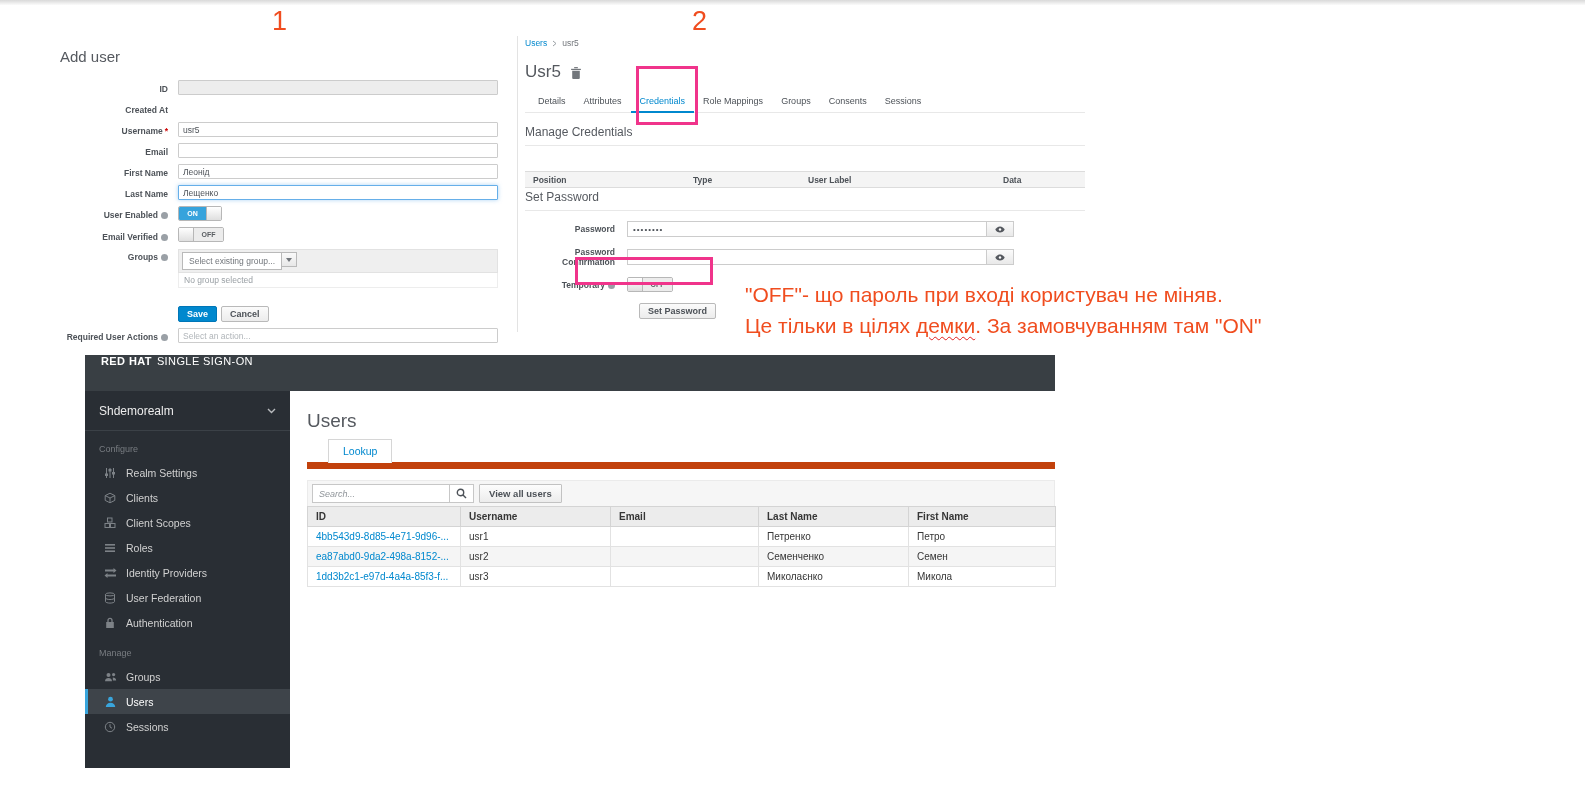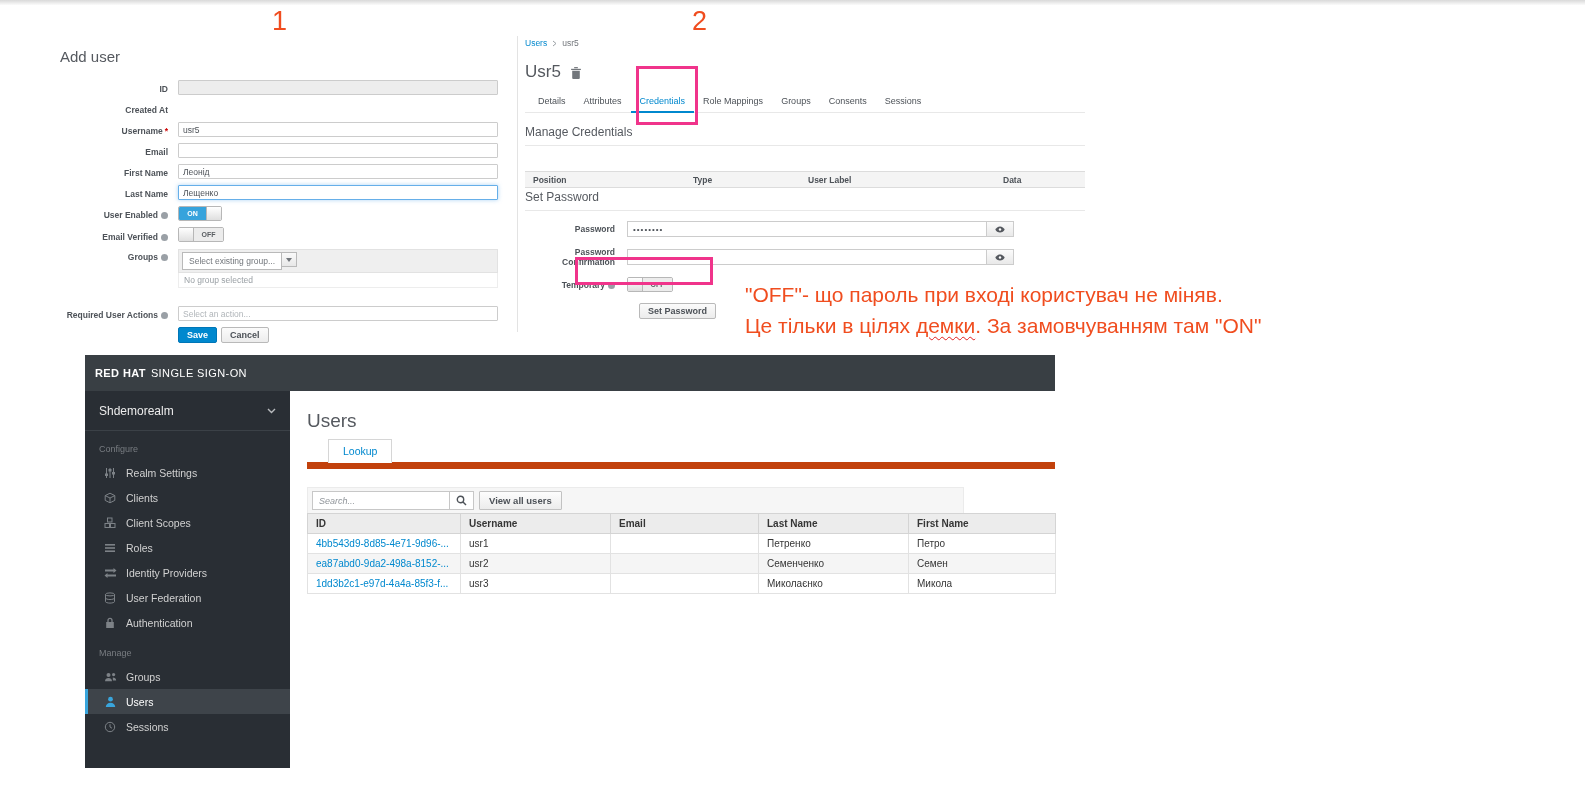--- a/index.html
+++ b/index.html
@@ -82,39 +82,39 @@
         background:linear-gradient(#fbfbfb,#e9e9e9);display:flex;align-items:center;justify-content:center;color:#55595f;}
   .sp-btn-row{margin-top:11px;padding-left:114px;}
   .hl-rect{position:absolute;border:3px solid var(--pink);}
   .rect1{left:636px;top:66px;width:62px;height:59px;}
   .rect2{left:575px;top:257px;width:138px;height:28px;}
   
   .note{position:absolute;left:745px;top:279px;font-size:21px;line-height:31px;color:var(--orange);}
   .misspell{text-decoration:underline wavy #e02020;text-decoration-thickness:1px;text-underline-offset:3px;}
   
   .console{position:absolute;left:85px;top:355px;width:970px;}
-  .masthead{height:36px;background:var(--masthead);display:flex;align-items:center;
-        padding-left:10px;color:#fff;font-size:11px;letter-spacing:.4px;}
+  .masthead{height:36px;background:var(--masthead);display:flex;
+        padding-left:16px;color:#fff;font-size:11px;letter-spacing:.4px;}
   .masthead .strong{font-weight:bold;margin-right:5px;}
   .console-body{display:flex;height:377px;}
   .sidenav{width:205px;flex-shrink:0;background:var(--sidebar);color:#d1d1d1;}
   .realm-row{height:40px;display:flex;align-items:center;justify-content:space-between;
         padding:0 14px;font-size:12px;color:#ececec;border-bottom:1px solid #3b4147;}
   .nav-label{padding:13px 14px 6px;font-size:9px;color:#787c81;}
   .nav-item{height:25px;display:flex;align-items:center;gap:9px;padding-left:15px;
         font-size:10.5px;color:#d1d1d1;border-left:3px solid transparent;}
   .nav-item .icon{width:14px;display:flex;justify-content:center;color:#7d8287;}
   .nav-item.active{background:#3e444a;border-left-color:#39a5dc;color:#fff;}
   .nav-item.active .icon{color:#39a5dc;}
   .main{flex:1;background:#fff;padding:19px 0 0 17px;}
   .page-title{font-size:19px;font-weight:300;color:#55595f;}
   .lookup-tabs{margin-top:7px;width:748px;border-bottom:7px solid #c2410c;padding-left:21px;}
   .lookup-tab{display:inline-block;padding:5px 14px;border:1px solid #d6d6d6;border-bottom:1px solid #fff;
         margin-bottom:-1px;color:var(--blue);font-size:10.5px;background:#fff;}
-  .toolbar{margin-top:18px;width:657px;background:#f6f6f6;border:1px solid #ebebeb;border-bottom:none;
+  .toolbar{margin-top:11px;width:748px;background:#f6f6f6;border:1px solid #ebebeb;border-bottom:none;
         padding:3px 4px;display:flex;align-items:center;}
   .search-group{display:flex;}
   .search-input{width:138px;height:19px;border:1px solid #c7c7c7;font-size:9px;font-style:italic;
         padding:0 6px;color:#555;font-family:inherit;}
   .search-input::placeholder{color:#8f9499;opacity:1;}
   .search-btn{width:24px;height:19px;border:1px solid #c7c7c7;border-left:none;background:#fff;
         display:flex;align-items:center;justify-content:center;color:#4d5258;padding:0;}
   .viewall-btn{margin-left:5px;height:19px;padding:0 9px;border:1px solid #c2c2c2;border-radius:1px;
         background:linear-gradient(#fdfdfd,#ececec);font-size:9.5px;font-weight:bold;color:#4d5258;
         display:flex;align-items:center;font-family:inherit;}
@@ -201,30 +201,30 @@
             <span class="caret-tri"></span>
           </span>
       </span>
       <div class="groups-note">No group selected</div>
     </span>
   </div>
 
   <div class="gap12"></div>
 
   <div class="frow">
-    <span class="flbl"><span>Required User Actions</span><span class="help-circle"></span></span>
-    <span class="fctrl"><input class="tinput" placeholder="Select an action..." style=""></span>
-  </div>
-
-  <div class="frow">
     <span class="flbl"></span>
     <span class="fctrl" style="display:flex;gap:4px;">
       <span class="btn btn-primary">Save</span>
       <span class="btn">Cancel</span>
     </span>
+  </div>
+
+  <div class="frow">
+    <span class="flbl"><span>Required User Actions</span><span class="help-circle"></span></span>
+    <span class="fctrl"><input class="tinput" placeholder="Select an action..." style=""></span>
   </div>
 </section>
 
 <div class="vdivider"></div>
 
 <section class="shot2">
   <div class="crumb">
     <span class="link">Users</span>
     <svg width="5" height="7" viewBox="0 0 5 7" fill="none" stroke="#9aa0a5" stroke-width="1">
         <path d="M1 1l3 2.5L1 6"></path>

